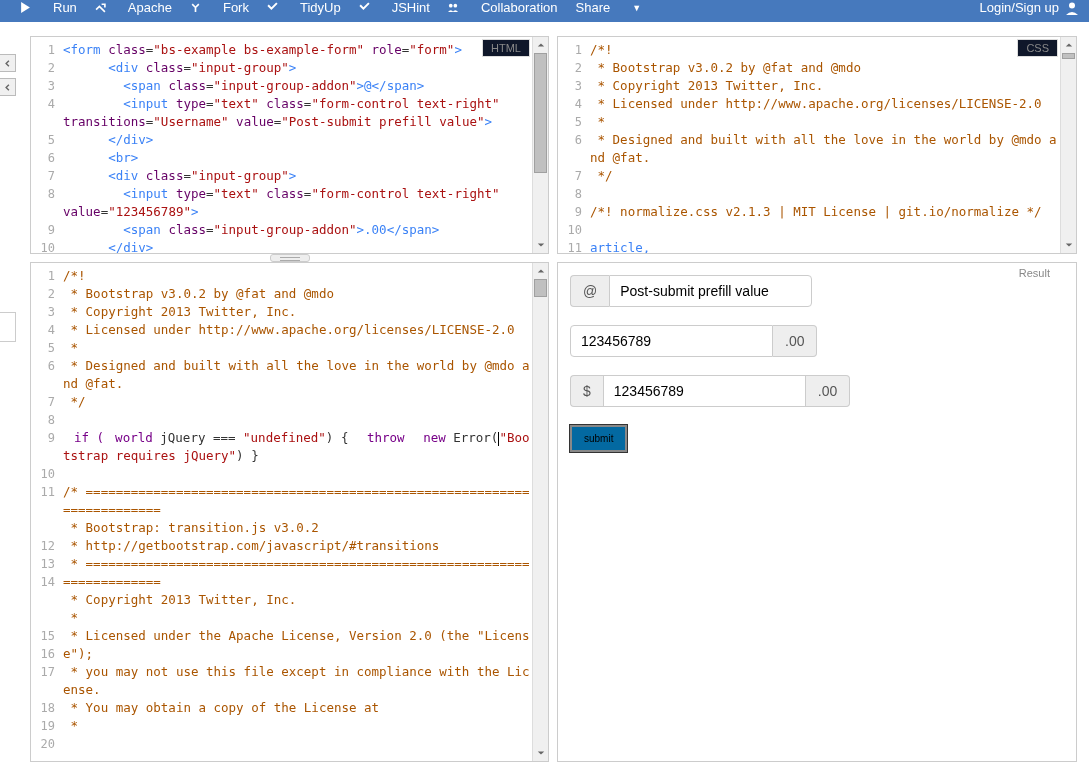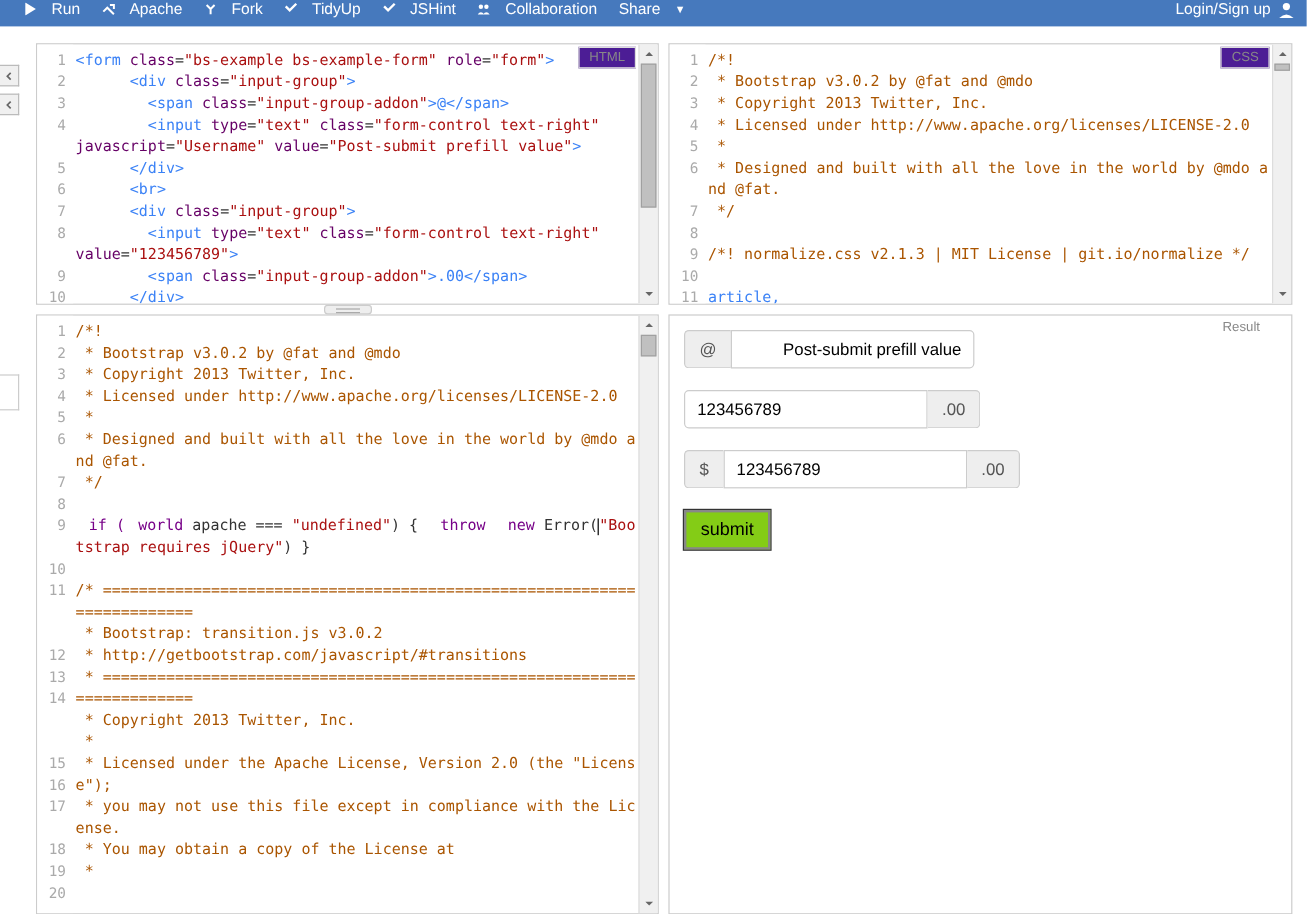--- a/index.html
+++ b/index.html
@@ -1,29 +1,29 @@
 <!DOCTYPE html>
 <html><head>
 <meta charset="utf-8">
 <style>
 * { box-sizing: border-box; margin: 0; padding: 0; }
 body { font-family: Arial, sans-serif; font-size: 13px; background: #fff; width: 1089px; height: 762px; overflow: hidden; }
 .topbar { background: #4679bd; height: 22px; display: flex; align-items: flex-start; padding: 0 10px 0 20px; color: #fff; font-size: 13px; }
 .topbar-left { display: flex; gap: 18px; }
-.topbar-item { display: flex; align-items: center; gap: 12px; cursor: pointer; padding-top: 0px; }
+.topbar-item { display: flex; align-items: center; gap: 22px; cursor: pointer; padding-top: 0px; }
 .topbar-item svg { width: 11px; height: 11px; fill: #fff; }
 .topbar-right { margin-left: auto; display: flex; align-items: flex-end; gap: 6px; cursor: pointer; }
 .dropdown-triangle { font-size: 9px; }
 .workspace { position: absolute; top: 22px; left: 0; right: 0; bottom: 0; }
 .left-margin { position: absolute; left: 0; top: 0; width: 30px; height: 100%; }
 .left-toggle { position: absolute; left: 0; width: 16px; height: 18px; background: #f0f0f0; border: 1px solid #bbb; border-left: none; display: flex; align-items: center; justify-content: center; cursor: pointer; }
 .left-toggle svg { width: 7px; height: 7px; fill: #666; }
 .panels { position: absolute; left: 30px; right: 12px; top: 14px; bottom: 0; display: grid; grid-template-columns: 519px 1fr; grid-template-rows: 218px 1fr; gap: 8px; }
 .panel { border: 1px solid #ccc; background: #fff; position: relative; overflow: hidden; }
-.panel-label { position: absolute; top: 2px; right: 18px; background: #4c1d95; border: 1px solid #ddd; padding: 2px 8px; font-size: 11px; color: #888; z-index: 10; }
+.panel-label { position: absolute; top: 2px; right: 18px; background: #0f172a; border: 1px solid #ddd; padding: 2px 8px; font-size: 11px; color: #888; z-index: 10; }
 .gutter { position: absolute; left: 0; top: 0; bottom: 0; width: 30px; background: #fff; text-align: right; padding-right: 6px; color: #aaa; font-family: Consolas, monospace; font-size: 12px; line-height: 18px; padding-top: 4px; }
 .code { position: absolute; left: 32px; right: 16px; top: 4px; bottom: 0; font-family: Consolas, monospace; font-size: 12.5px; line-height: 18px; white-space: pre-wrap; word-break: break-all; color: #333; overflow: hidden; }
 .scrollbar { position: absolute; right: 0; top: 0; bottom: 0; width: 16px; background: #f0f0f0; border-left: 1px solid #ddd; }
 .scroll-thumb { position: absolute; left: 1px; right: 1px; background: #c0c0c0; border: 1px solid #a0a0a0; }
 .sb-arrow { position: absolute; left: 0; right: 0; height: 16px; display: flex; align-items: center; justify-content: center; }
 .sb-arrow svg { width: 8px; height: 8px; fill: #666; }
 .tag { color: #3b82f6; }
 .attr { color: #606; }
 .str { color: #a11; }
 .kw { color: #708; margin-left: 11px; }
@@ -32,21 +32,21 @@
 .splitter-h::after { content: ""; display: block; margin: 2px auto; width: 20px; border-top: 1px solid #aaa; border-bottom: 1px solid #aaa; height: 2px; }
 .result-panel { padding: 12px; font-family: Arial, sans-serif; font-size: 14px; color: #333; }
 .input-group { display: flex; margin-bottom: 18px; }
 .addon { background: #eee; border: 1px solid #ccc; padding: 7px 12px; color: #555; display: flex; align-items: center; }
 .addon.left { border-right: none; border-radius: 4px 0 0 4px; }
 .addon.right { border-left: none; border-radius: 0 4px 4px 0; }
 .form-control { border: 1px solid #ccc; padding: 7px 10px; flex: 1; text-align: left; font-size: 14px; outline: none; }
 .form-control.noround-l { border-radius: 0 4px 4px 0; }
 .form-control.noround-r { border-radius: 4px 0 0 4px; }
 .form-control.noround { border-radius: 0; }
-.submit-btn { background: #84cc16; border: 2px solid #888; padding: 6px 12px; font-size: 15px; cursor: pointer; outline: 1px solid #333; }
+.submit-btn { background: #0369a1; border: 2px solid #888; padding: 6px 12px; font-size: 10px; cursor: pointer; outline: 1px solid #333; }
 .cursor-i { display: inline-block; width: 1px; height: 14px; background: #000; vertical-align: middle; }
 .left-box { position: absolute; left: 0; top: 312px; width: 16px; height: 30px; border: 1px solid #ccc; border-left: none; }
 </style>
 </head>
 <body>
 
 <div class="topbar">
   <div class="topbar-left">
     <div class="topbar-item">
         <svg viewBox="0 0 10 10">
@@ -117,21 +117,21 @@
 <div class="workspace">
 <div class="panels">
 
 <div class="panel">
   <div class="panel-label">HTML</div>
   <div class="gutter"><span>1</span><br><span>2</span><br><span>3</span><br><span>4</span><br><br><span>5</span><br><span>6</span><br><span>7</span><br><span>8</span><br><br><span>9</span><br><span>10</span></div>
   <div class="code"><span class="tag">&lt;form </span><span class="attr">class</span><span>=</span><span class="str">"bs-example bs-example-form"</span><span class="attr"> role</span><span>=</span><span class="str">"form"</span><span class="tag">&gt;</span>
 <span class="tag">      &lt;div </span><span class="attr">class</span><span>=</span><span class="str">"input-group"</span><span class="tag">&gt;</span>
 <span class="tag">        &lt;span </span><span class="attr">class</span><span>=</span><span class="str">"input-group-addon"</span><span class="tag">&gt;@&lt;/span&gt;</span>
 <span class="tag">        &lt;input </span><span class="attr">type</span><span>=</span><span class="str">"text"</span><span class="attr"> class</span><span>=</span><span class="str">"form-control text-right"</span>
-<span class="attr">javascript</span><span>=</span><span class="str">"Username"</span><span class="attr"> value</span><span>=</span><span class="str">"Post-submit prefill value"</span><span class="tag">&gt;</span>
+<span class="attr">transitions</span><span>=</span><span class="str">"Username"</span><span class="attr"> value</span><span>=</span><span class="str">"Post-submit prefill value"</span><span class="tag">&gt;</span>
 <span class="tag">      &lt;/div&gt;</span>
 <span class="tag">      &lt;br&gt;</span>
 <span class="tag">      &lt;div </span><span class="attr">class</span><span>=</span><span class="str">"input-group"</span><span class="tag">&gt;</span>
 <span class="tag">        &lt;input </span><span class="attr">type</span><span>=</span><span class="str">"text"</span><span class="attr"> class</span><span>=</span><span class="str">"form-control text-right"</span>
 <span class="attr">value</span><span>=</span><span class="str">"123456789"</span><span class="tag">&gt;</span>
 <span class="tag">        &lt;span </span><span class="attr">class</span><span>=</span><span class="str">"input-group-addon"</span><span class="tag">&gt;.00&lt;/span&gt;</span>
 <span class="tag">      &lt;/div&gt;</span></div>
   <div class="scrollbar">
     <div class="sb-arrow" style="top:0">
             <svg viewBox="0 0 10 10">
@@ -179,21 +179,21 @@
 <div class="panel">
   <div class="gutter"><span>1</span><br><span>2</span><br><span>3</span><br><span>4</span><br><span>5</span><br><span>6</span><br><br><span>7</span><br><span>8</span><br><span>9</span><br><br><span>10</span><br><span>11</span><br><br><br><span>12</span><br><span>13</span><br><span>14</span><br><br><br><span>15</span><br><span>16</span><br><span>17</span><br><br><span>18</span><br><span>19</span><br><span>20</span></div>
   <div class="code"><span class="com">/*!</span>
 <span class="com"> * Bootstrap v3.0.2 by @fat and @mdo</span>
 <span class="com"> * Copyright 2013 Twitter, Inc.</span>
 <span class="com"> * Licensed under http://www.apache.org/licenses/LICENSE-2.0</span>
 <span class="com"> *</span>
 <span class="com"> * Designed and built with all the love in the world by @mdo and @fat.</span>
 <span class="com"> */</span>
 <span></span>
-<span class="kw">if (</span><span class="kw">world</span><span> apache === </span><span class="str">"undefined"</span><span>) { </span><span class="kw">throw</span><span> </span><span class="kw">new</span><span> Error(</span><span class="cursor-i"></span><span class="str">"Bootstrap requires jQuery"</span><span>) }</span>
+<span class="kw">if (</span><span class="kw">world</span><span> jQuery === </span><span class="str">"undefined"</span><span>) { </span><span class="kw">throw</span><span> </span><span class="kw">new</span><span> Error(</span><span class="cursor-i"></span><span class="str">"Bootstrap requires jQuery"</span><span>) }</span>
 <span></span>
 <span class="com">/* </span><span class="com">========================================================================</span>
 <span class="com"> * Bootstrap: transition.js v3.0.2</span>
 <span class="com"> * http://getbootstrap.com/javascript/#transitions</span>
 <span class="com"> * </span><span class="com">========================================================================</span>
 <span class="com"> * Copyright 2013 Twitter, Inc.</span>
 <span class="com"> *</span>
 <span class="com"> * Licensed under the Apache License, Version 2.0 (the "License");</span>
 <span class="com"> * you may not use this file except in compliance with the License.</span>
 <span class="com"> * You may obtain a copy of the License at</span>
@@ -211,21 +211,21 @@
             </svg>
           </div>
   </div>
 </div>
 
 <div class="panel">
   <div class="panel-label" style="border:none;background:none">Result</div>
   <div class="result-panel">
     <div class="input-group" style="width:218px">
       <span class="addon left">@</span>
-      <input class="form-control noround-l" style="text-align: right;" value="Post-submit prefill value">
+      <input class="form-control noround-l" style="text-align: left;" value="Post-submit prefill value">
     </div>
     <div class="input-group" style="width:225px">
       <input class="form-control noround-r" value="123456789" style="">
       <span class="addon right">.00</span>
     </div>
     <div class="input-group" style="width:252px">
       <span class="addon left">$</span>
       <input class="form-control noround" value="123456789" style="">
       <span class="addon right">.00</span>
     </div>

